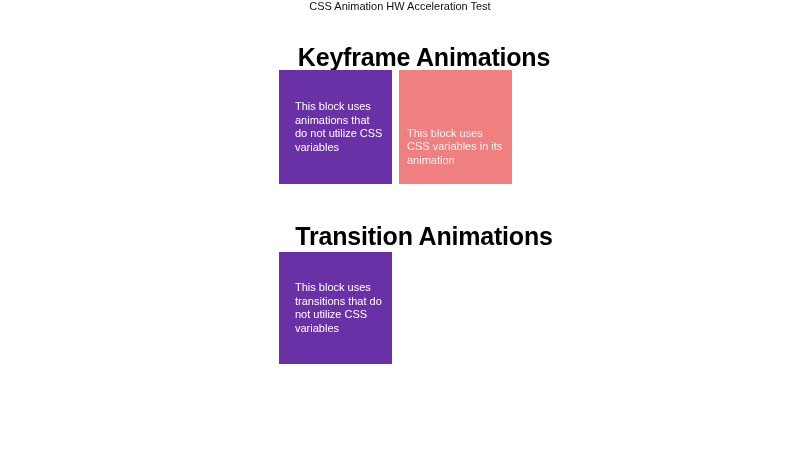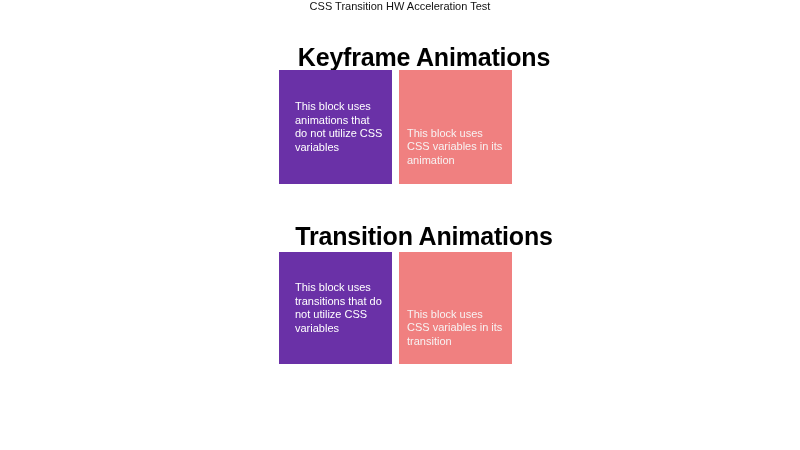--- a/index.html
+++ b/index.html
@@ -78,37 +78,34 @@
     font-weight: 400;
     width: 100%;
   }
   .block-salmon .block-text { color: #f7f2f2; margin-top: 40px; }
 </style>
 </head>
 <body>
 
 <div class="page">
 
-  <div class="page-title">CSS Transition HW Acceleration Test</div>
+  <div class="page-title">CSS Animation HW Acceleration Test</div>
 
   <h2 class="section-heading heading-keyframe">Keyframe Animations</h2>
 
   <div class="block-row row-keyframe">
     <div class="anim-block block-left block-purple">
       <span class="block-text">This block uses animations that do not utilize CSS variables</span>
     </div>
     <div class="anim-block block-right block-salmon">
       <span class="block-text">This block uses CSS variables in its animation</span>
     </div>
   </div>
 
   <h2 class="section-heading heading-transition">Transition Animations</h2>
 
   <div class="block-row row-transition">
     <div class="anim-block block-left block-purple">
       <span class="block-text">This block uses transitions that do not utilize CSS variables</span>
     </div>
-    <div class="anim-block block-right block-salmon">
-      <span class="block-text">This block uses CSS variables in its transition</span>
-    </div>
   </div>
 
 </div>
 
 </body></html>

